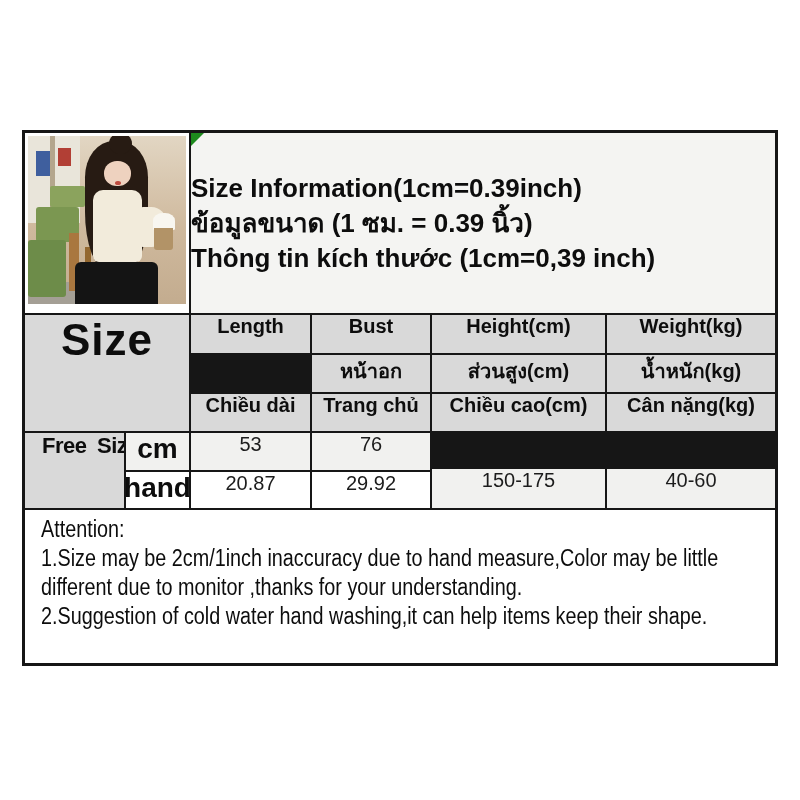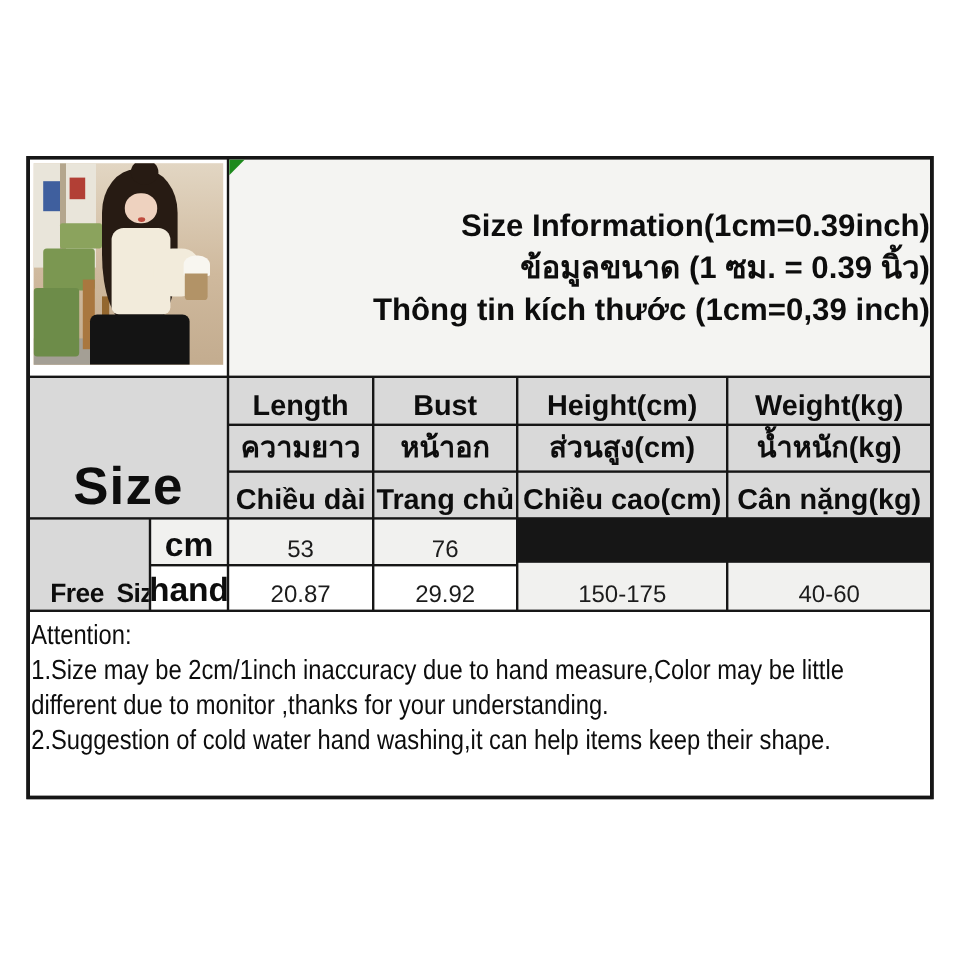--- a/index.html
+++ b/index.html
@@ -5,23 +5,23 @@
   html,body{margin:0;padding:0;background:#ffffff;}
   .canvas{position:relative;width:800px;height:800px;background:#ffffff;overflow:hidden;
           font-family:"Liberation Sans",sans-serif;color:#0d0d0d;}
 
   
   .chart{position:absolute;left:22px;top:130px;width:756px;height:536px;
          box-sizing:border-box;border:3px solid #161616;background:#161616;
          display:grid;gap:2px;
          grid-template-columns:99px 63px 119px 118px 173px 1fr;
          grid-template-rows:180px 38px 37px 37px 37px 36px 1fr;}
-  .cell{background:#ffffff;display:flex;align-items:flex-end;justify-content:center;
+  .cell{background:#ffffff;display:flex;align-items:flex-start;justify-content:center;
         overflow:hidden;white-space:nowrap;}
-  .hdr{background:#d9d9d9;font-weight:bold;font-size:24px;}
+  .hdr{background:#d9d9d9;font-weight:bold;font-size:20px;}
   .tint{background:#f1f1ef;}
 
   
   .photo-cell{grid-column:1/3;grid-row:1;padding:3px 3px 9px 3px;box-sizing:border-box;display:block;}
   .photo{position:relative;width:100%;height:100%;overflow:hidden;
          background:linear-gradient(180deg,#e2d6c3 0%,#cfb99d 55%,#c3ac8f 100%);}
   .photo div{position:absolute;}
   .p-window{left:0;top:0;width:33%;height:52%;background:#e9e5da;}
   .p-post1{left:5%;top:9%;width:10%;height:15%;background:#3f5f9e;}
   .p-post2{left:19%;top:7%;width:8%;height:11%;background:#b23f35;}
@@ -51,21 +51,21 @@
 
   .size-corner{grid-column:1/3;grid-row:2/5;background:#d9d9d9;font-weight:bold;
                font-size:44px;letter-spacing:1px;}
   .freesize{grid-column:1;grid-row:5/7;background:#d9d9d9;font-weight:bold;font-size:22px;
             letter-spacing:-0.5px;word-spacing:5px;padding-left:32px;}
   .unit{font-weight:bold;font-size:28px;}
   .val{font-size:20px;color:#1c1c1c;}
   .merged{grid-row:5/7;margin-top:36px;}
 
   
-  .attention-cell{grid-column:1/7;grid-row:7;display:block;padding:5px 0 0 1px;box-sizing:border-box;}
+  .attention-cell{grid-column:1/7;grid-row:7;display:block;padding:5px 0 0 16px;box-sizing:border-box;}
   .att{font-size:23px;line-height:29px;white-space:nowrap;
        transform:scaleX(0.86);transform-origin:0 50%;}
 </style>
 </head>
 <body>
 
 <div class="canvas">
   <div class="chart">
 
     <div class="cell photo-cell">
@@ -99,21 +99,20 @@
       <div>Thông tin kích thước (1cm=0,39 inch)</div>
     </div>
 
     <div class="cell size-corner">Size</div>
 
     <div class="cell hdr" style="grid-column:3;grid-row:2">Length</div>
     <div class="cell hdr" style="grid-column:4;grid-row:2">Bust</div>
     <div class="cell hdr" style="grid-column:6;grid-row:2">Weight(kg)</div>
     <div class="cell hdr" style="grid-column:5;grid-row:2">Height(cm)</div>
 
-    <div class="cell hdr" style="grid-column:3;grid-row:3">ความยาว</div>
     <div class="cell hdr" style="grid-column:4;grid-row:3">หน้าอก</div>
     <div class="cell hdr" style="grid-column:5;grid-row:3">ส่วนสูง(cm)</div>
     <div class="cell hdr" style="grid-column:6;grid-row:3">น้ำหนัก(kg)</div>
 
     <div class="cell hdr" style="grid-column:3;grid-row:4">Chiều dài</div>
     <div class="cell hdr" style="grid-column:5;grid-row:4">Chiều cao(cm)</div>
     <div class="cell hdr" style="grid-column:4;grid-row:4">Trang chủ</div>
     <div class="cell hdr" style="grid-column:6;grid-row:4">Cân nặng(kg)</div>
 
     <div class="cell freesize">Free Size</div>

